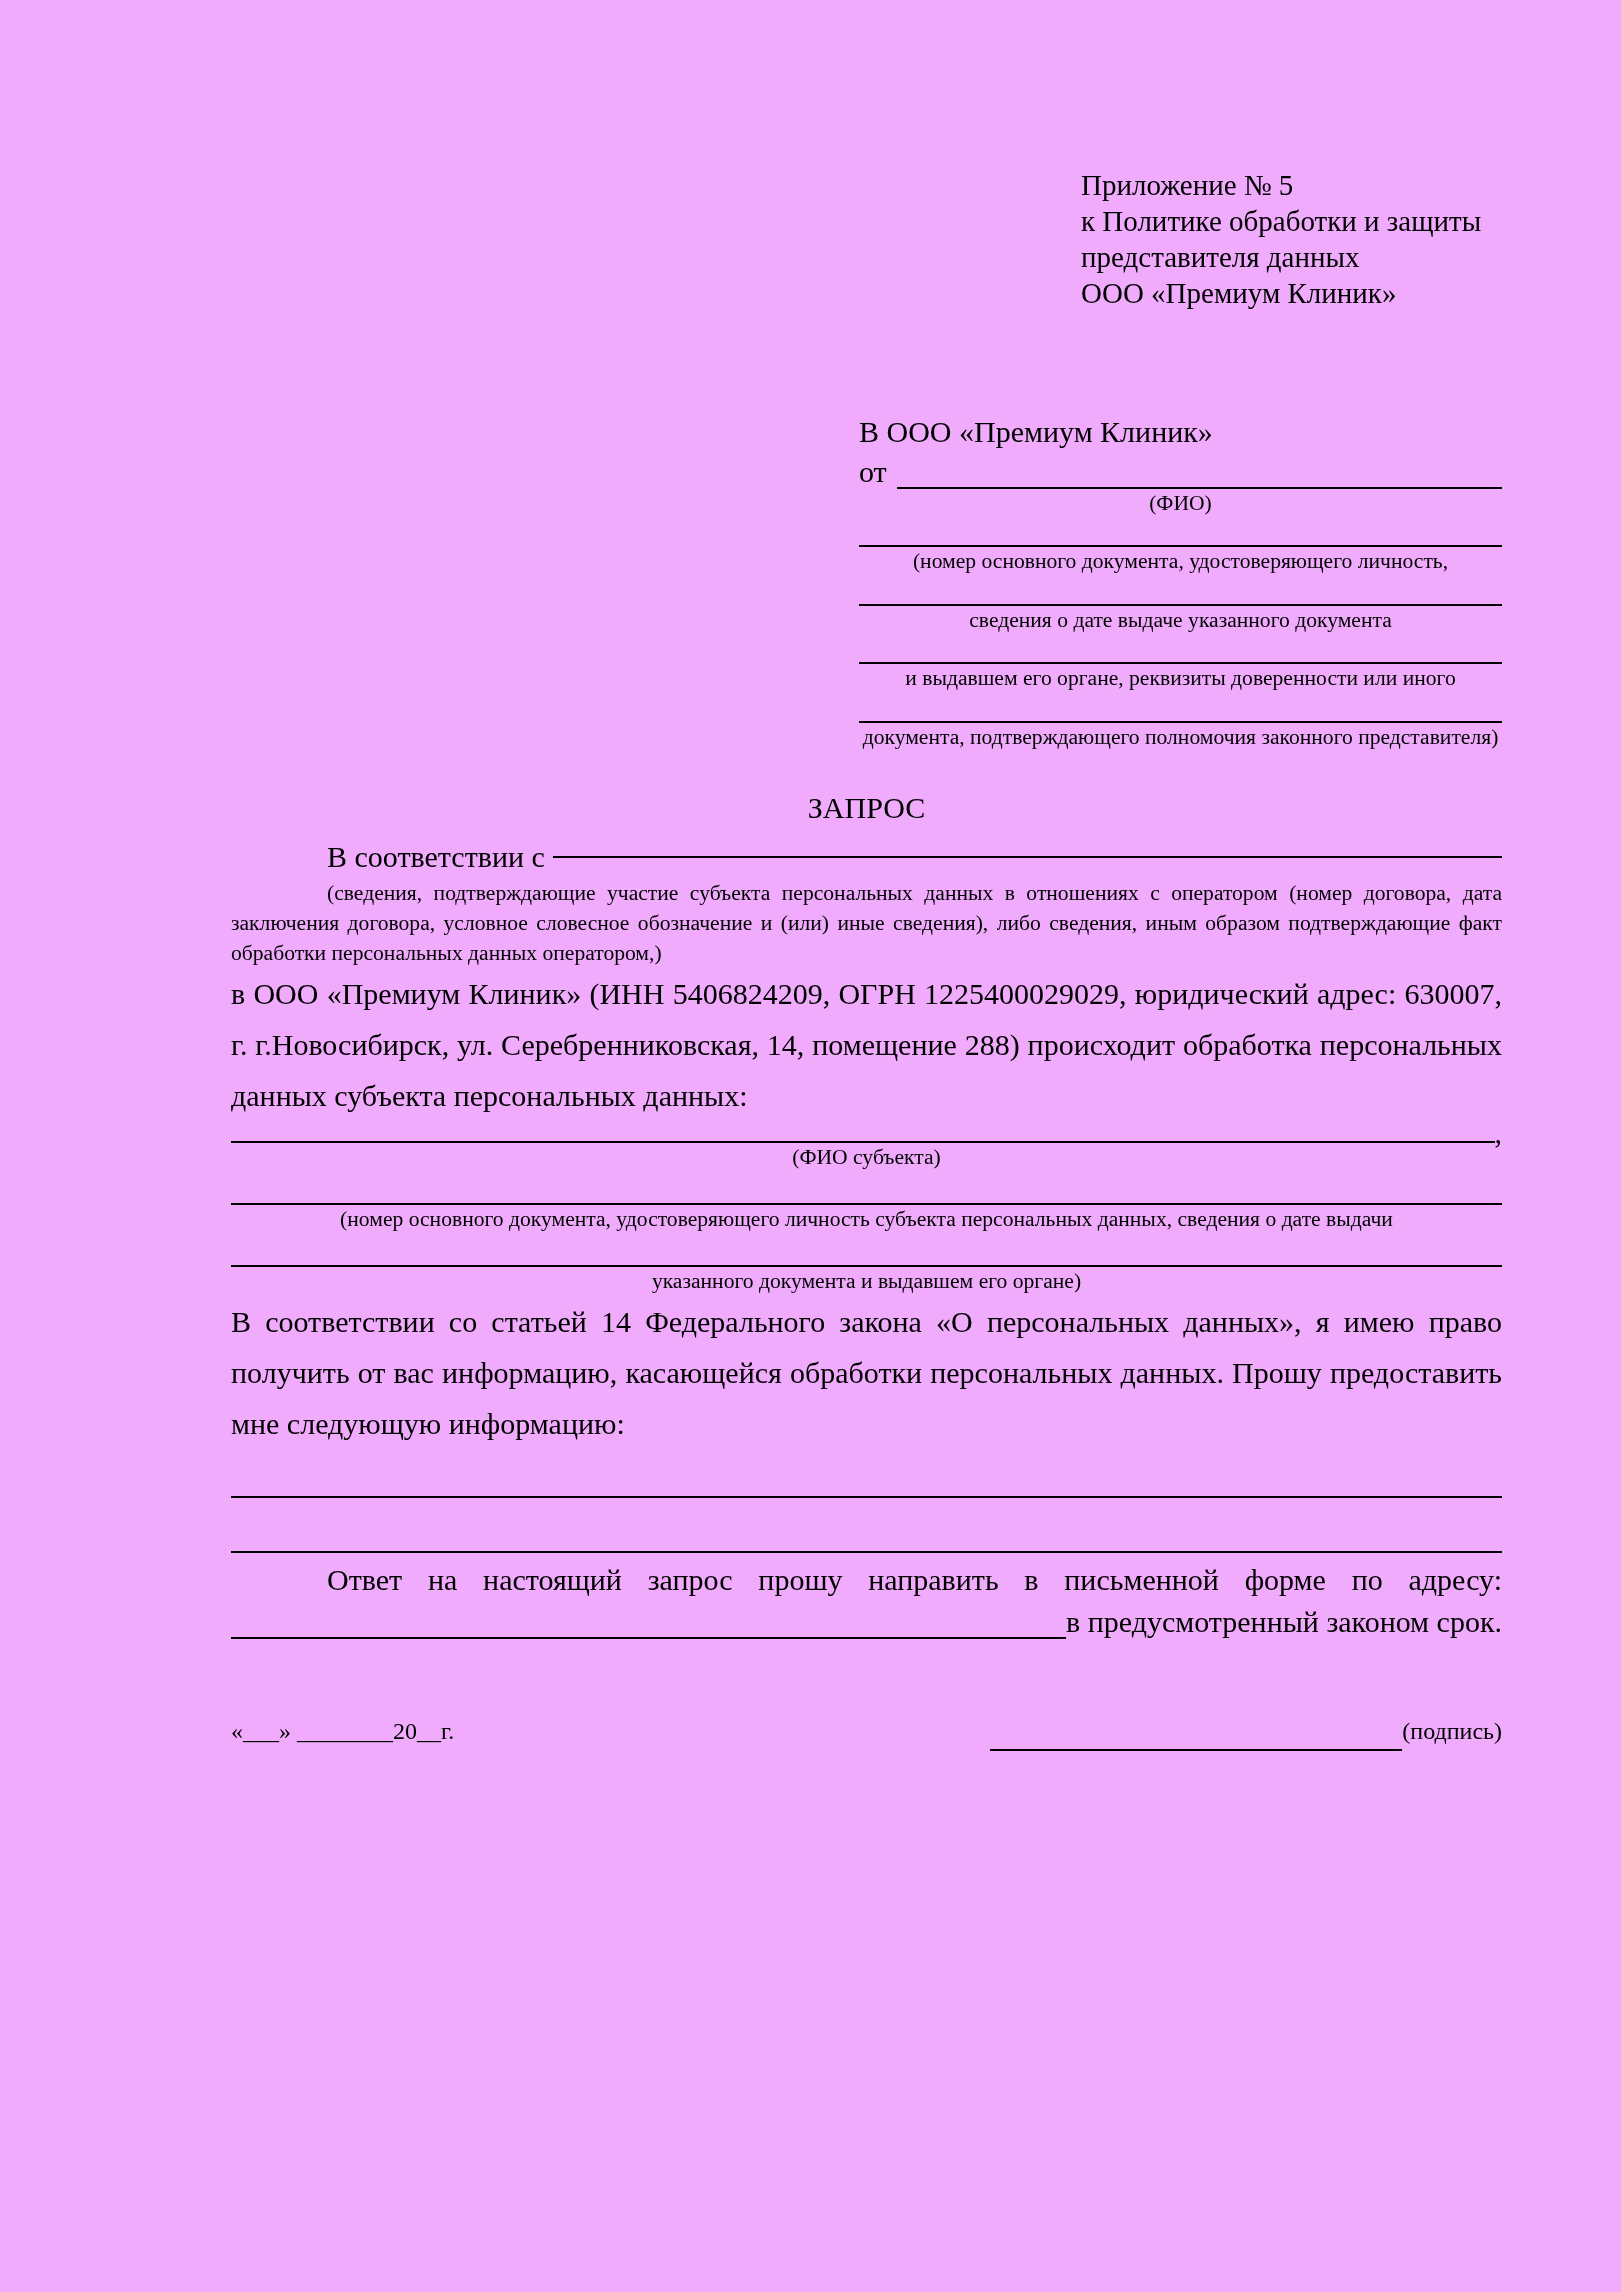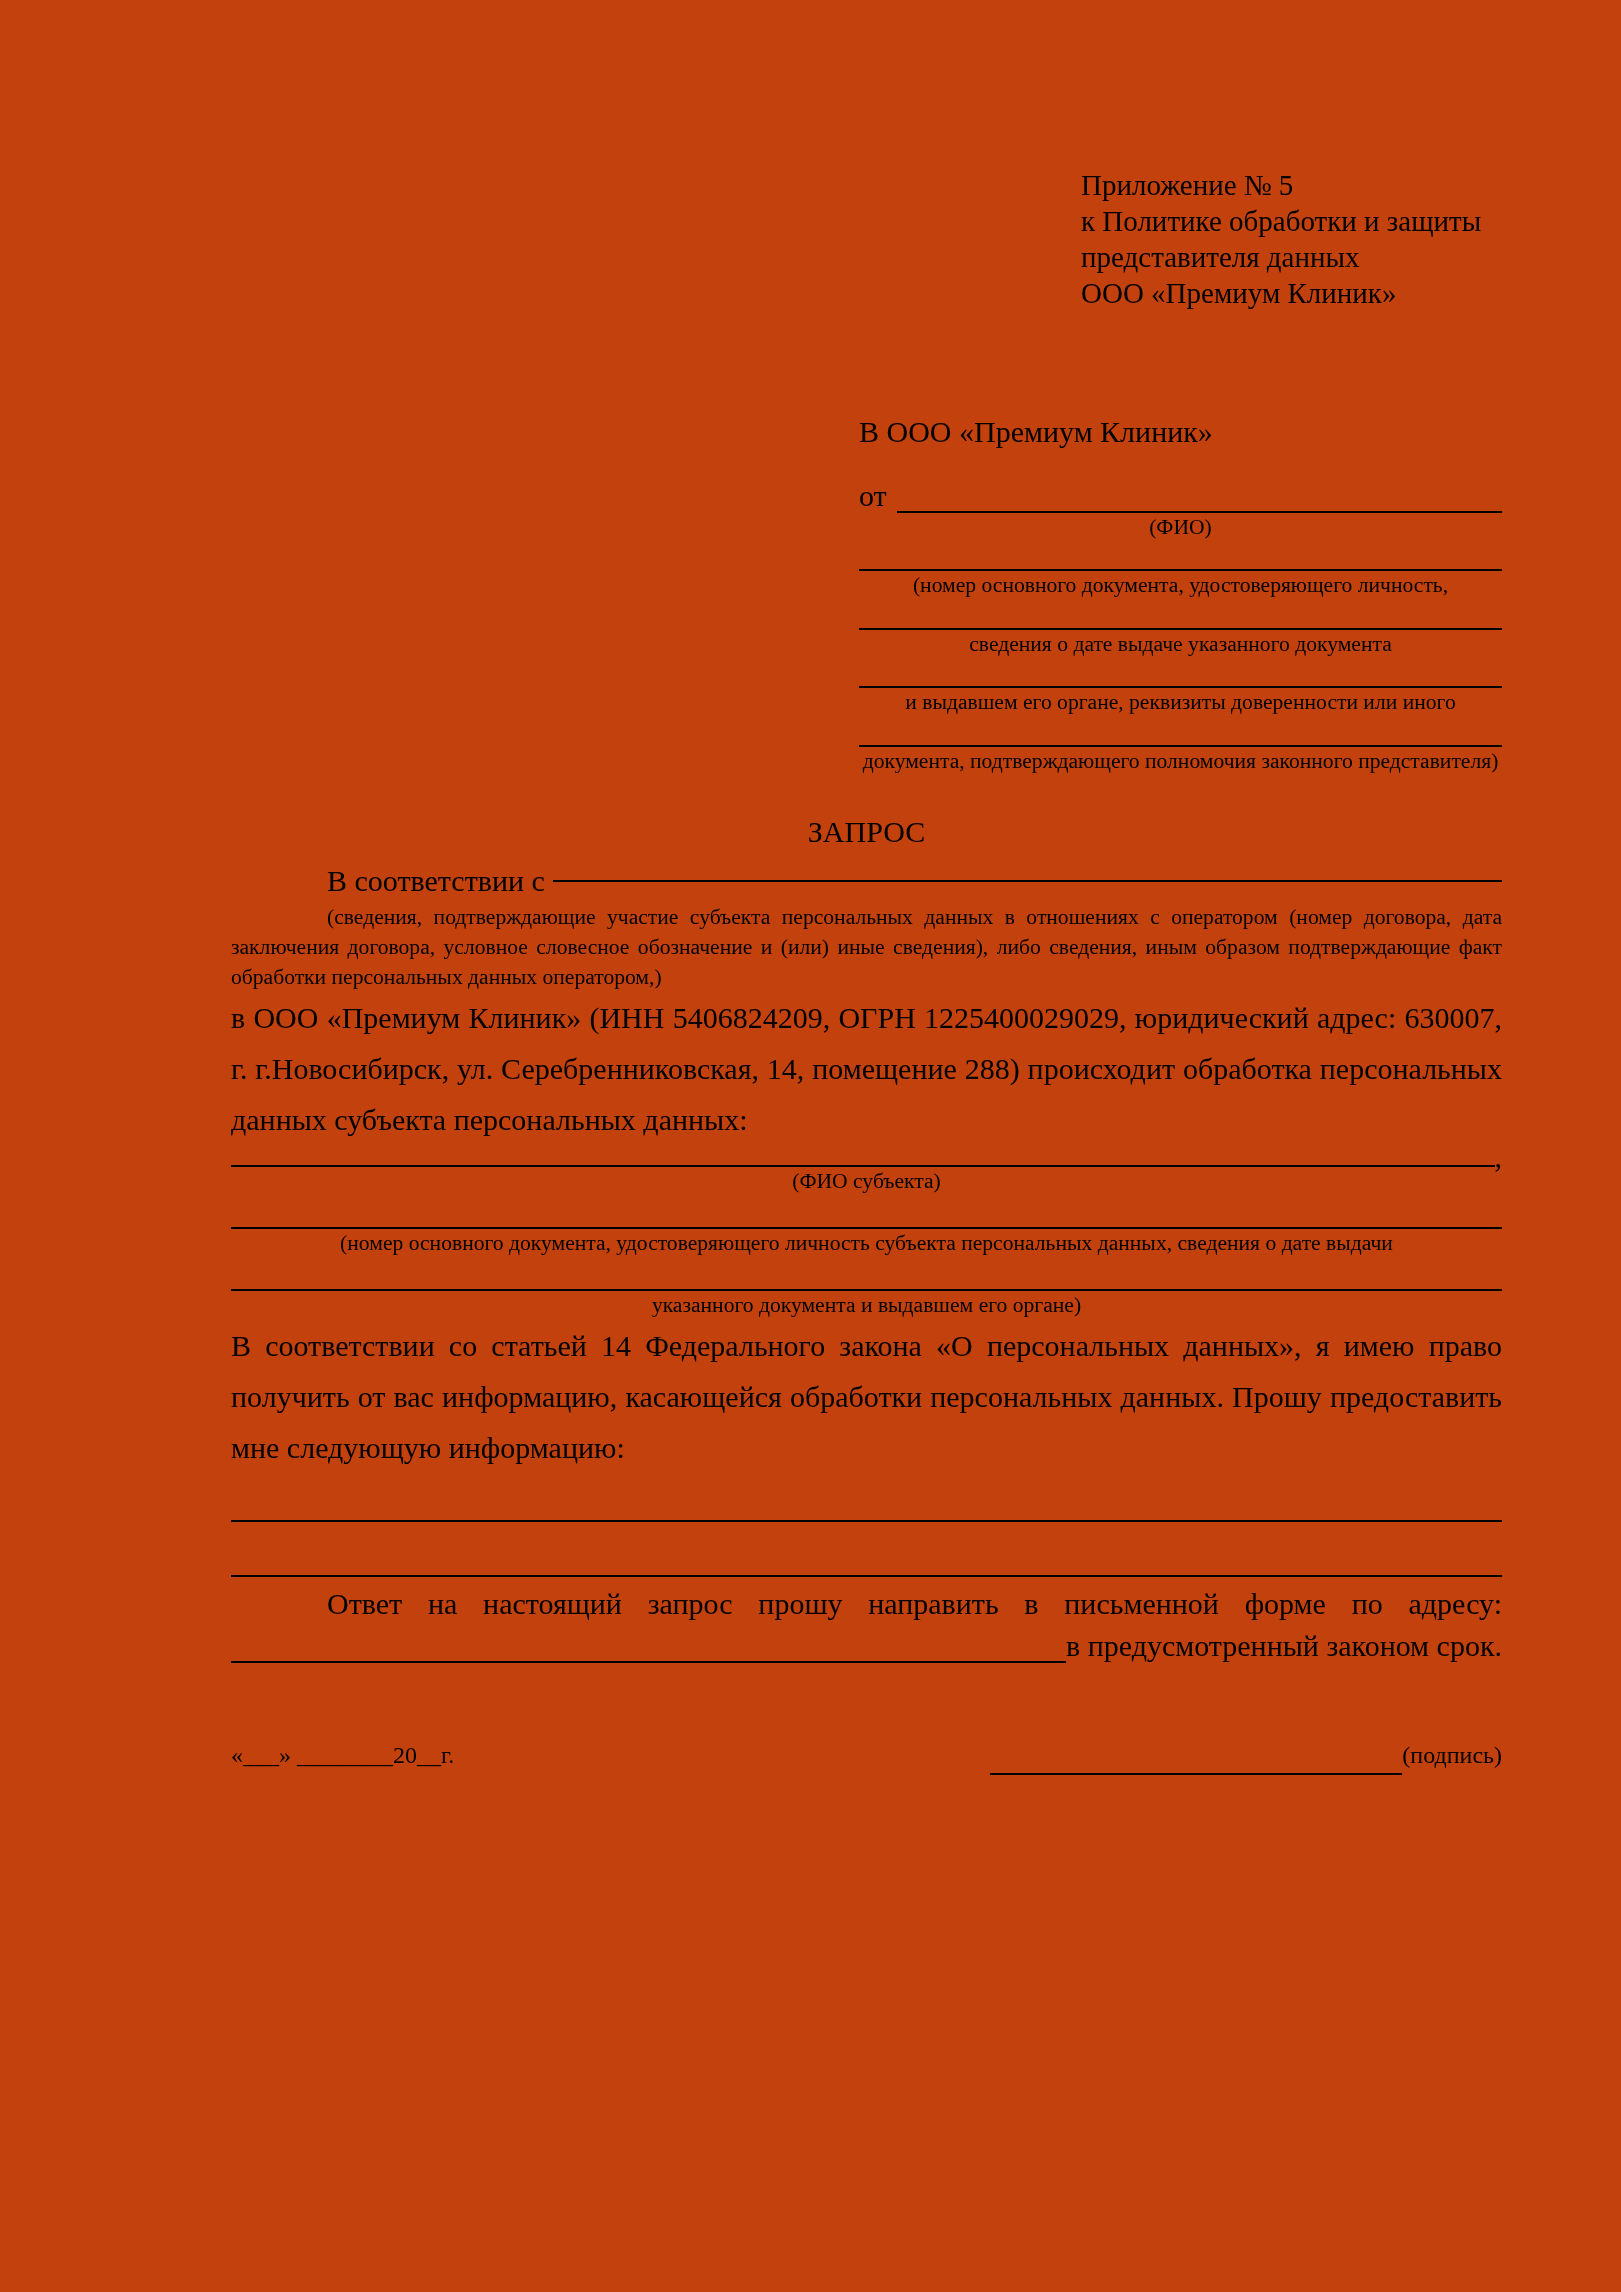--- a/index.html
+++ b/index.html
@@ -1,34 +1,34 @@
 <!DOCTYPE html>
 <html><head>
 <meta charset="utf-8">
 <style>
   html,body { margin:0; padding:0; background:#888; }
   .page {
     position:relative;
     width:1621px; height:2293px;
     margin:0 auto;
-    background:#c2410c;
+    background:#f0abfc;
     color:#000000;
     font-family:"Liberation Serif", serif;
     box-sizing:border-box;
     padding:167px 119px 0 231px;
     overflow:hidden;
   }
   
   .hdr { margin-left:850px; font-size:29px; line-height:36px; }
   
   .title { margin-top:100px; text-align:center; font-weight:bold; font-size:32px; line-height:41px; }
   
   .addr { margin-top:102px; margin-left:628px; width:643px; }
   .addr-to { font-size:30px; line-height:37px; }
-  .from-row { display:flex; align-items:flex-end; height:39px; font-size:30px;margin-top:24px; }
+  .from-row { display:flex; align-items:flex-end; height:39px; font-size:30px; }
   .from-row .lbl { flex:0 0 auto; padding-right:9.8px; }
   .fill { flex:1 1 auto; border-bottom:2.9px solid #000; }
   .cap { font-size:21.6px; line-height:29px; text-align:center; white-space:nowrap; }
   .field { height:27.4px; border-bottom:2.9px solid #000; }
   
   .zapros { margin-top:35px; text-align:center; font-size:30px; line-height:41px; }
   .p1row { display:flex; align-items:center; height:43px; margin-top:7.8px; font-size:30px; }
   .p1row .lbl { flex:0 0 auto; margin-left:96px; padding-right:7.8px; }
   .smallp { font-size:21.6px; line-height:30px; text-align:justify; text-indent:96px; }
   .bodyp { font-size:30px; line-height:51px; text-align:justify; }

